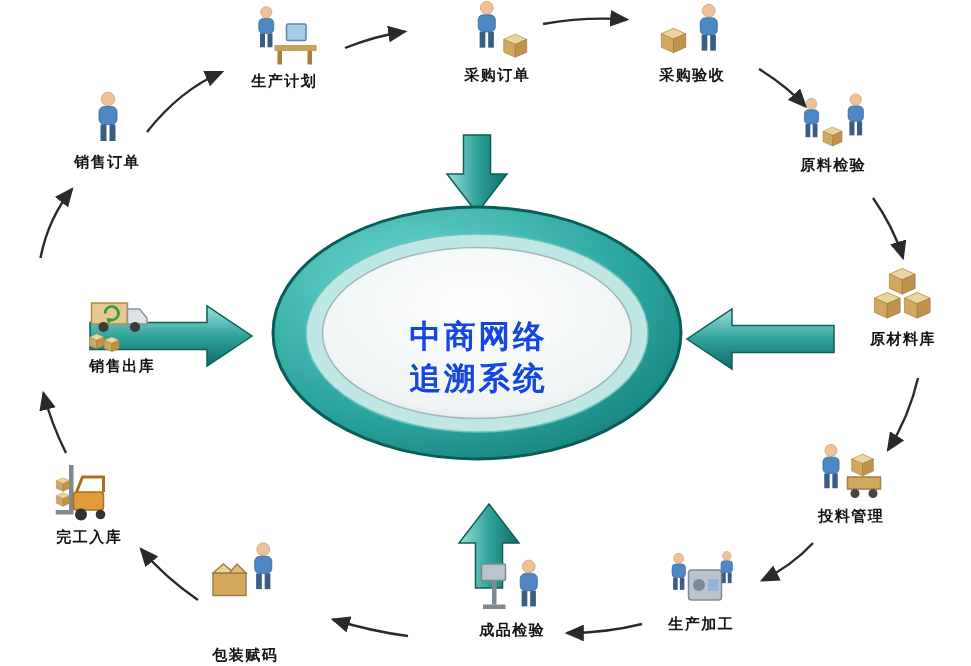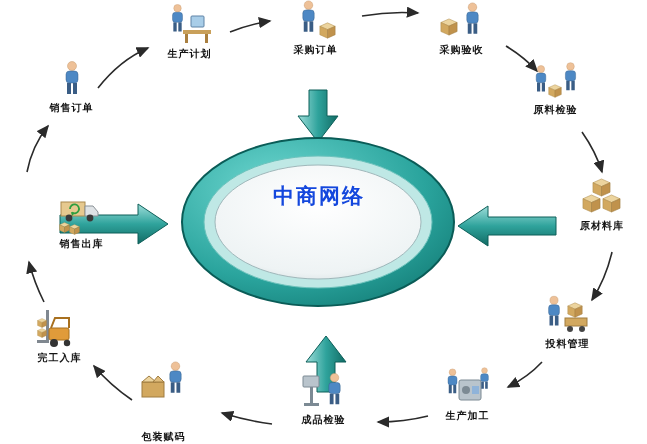--- a/index.html
+++ b/index.html
@@ -11,21 +11,21 @@
   .node{
     position:absolute;z-index:3;display:flex;flex-direction:column;
     align-items:center;gap:1px;
   }
   .node .label{
     font-weight:bold;font-size:10px;color:#141414;white-space:nowrap;
     letter-spacing:1px;
   }
   .center-text{
     position:absolute;left:228px;top:182px;width:182px;height:84px;z-index:3;
-    display:flex;flex-direction:column;align-items:center;justify-content:flex-start;
+    display:flex;flex-direction:column;align-items:center;justify-content:flex-end;
     pointer-events:none;
   }
   .center-text div{
     font-size:21px;font-weight:bold;color:#1347dd;
     text-shadow:0 0 3px rgba(255,255,255,.9);letter-spacing:2px;
   }
   .defs-hidden{position:absolute;width:0;height:0;overflow:hidden;}
 </style>
 </head>
 <body>
@@ -97,41 +97,42 @@
 
     <g>
       <ellipse cx="318" cy="222" rx="136" ry="84" fill="url(#gradRing)" stroke="#0a5c57" stroke-width="2"></ellipse>
       <ellipse cx="318" cy="222" rx="114" ry="66" fill="#bfe8e5" stroke="#6cc2bc" stroke-width="1"></ellipse>
       <ellipse cx="318" cy="222" rx="103" ry="57" fill="url(#gradInner)" stroke="#9fb7ba" stroke-width="1"></ellipse>
     </g>
   </svg>
 
   <div class="center-text">
     <div>中商网络</div>
+    <div>追溯系统</div>
   </div>
 
   <div class="node" style="left:24px;top:58px;width:95px;">
     <svg width="46" height="42" viewBox="0 0 46 42">
       <use href="#sym-person" x="13" y="3" width="20" height="36"></use>
     </svg>
     <span class="label">销售订单</span>
   </div>
 
   <div class="node" style="left:142px;top:4px;width:95px;">
     <svg width="46" height="42" viewBox="0 0 46 42">
       <use href="#sym-person" x="2" y="0" width="17" height="30"></use>
       <rect x="24" y="12" width="13" height="11" rx="1" fill="#a8cde8" stroke="#5e83a6"></rect>
       <rect x="16" y="26" width="28" height="4" fill="#c9a05a"></rect>
       <rect x="18" y="30" width="3" height="9" fill="#a97f3f"></rect>
       <rect x="38" y="30" width="3" height="9" fill="#a97f3f"></rect>
     </svg>
     <span class="label">生产计划</span>
   </div>
 
-  <div class="node" style="left:268px;top:0px;width:95px;">
+  <div class="node" style="left:284px;top:0px;width:95px;">
     <svg width="46" height="42" viewBox="0 0 46 42">
       <use href="#sym-person" x="6" y="0" width="19" height="35"></use>
       <use href="#sym-cube" x="26" y="22" width="17" height="17"></use>
     </svg>
     <span class="label">采购订单</span>
   </div>
 
   <div class="node" style="left:414px;top:0px;width:95px;">
     <svg width="46" height="42" viewBox="0 0 46 42">
       <use href="#sym-cube" x="1" y="18" width="18" height="18"></use>
@@ -173,21 +174,21 @@
     <svg width="46" height="42" viewBox="0 0 46 42">
       <rect x="14" y="14" width="22" height="20" rx="2" fill="#b9c4cc" stroke="#7c8a94"></rect>
       <circle cx="21" cy="24" r="4" fill="#7c8a94"></circle>
       <rect x="27" y="20" width="7" height="8" fill="#8fb3d9"></rect>
       <use href="#sym-person" x="0" y="2" width="15" height="28"></use>
       <use href="#sym-person" x="33" y="0" width="13" height="26"></use>
     </svg>
     <span class="label">生产加工</span>
   </div>
 
-  <div class="node" style="left:276px;top:370px;width:95px;">
+  <div class="node" style="left:294px;top:370px;width:95px;">
     <svg width="46" height="42" viewBox="0 0 46 42">
       <rect x="2" y="6" width="16" height="11" rx="1" fill="#b9c4cc" stroke="#7c8a94"></rect>
       <rect x="9" y="17" width="3" height="16" fill="#7c8a94"></rect>
       <rect x="3" y="33" width="15" height="3" fill="#7c8a94"></rect>
       <use href="#sym-person" x="24" y="2" width="19" height="36"></use>
     </svg>
     <span class="label">成品检验</span>
   </div>
 
   <div class="node" style="left:116px;top:360px;width:95px;gap:28px;">

